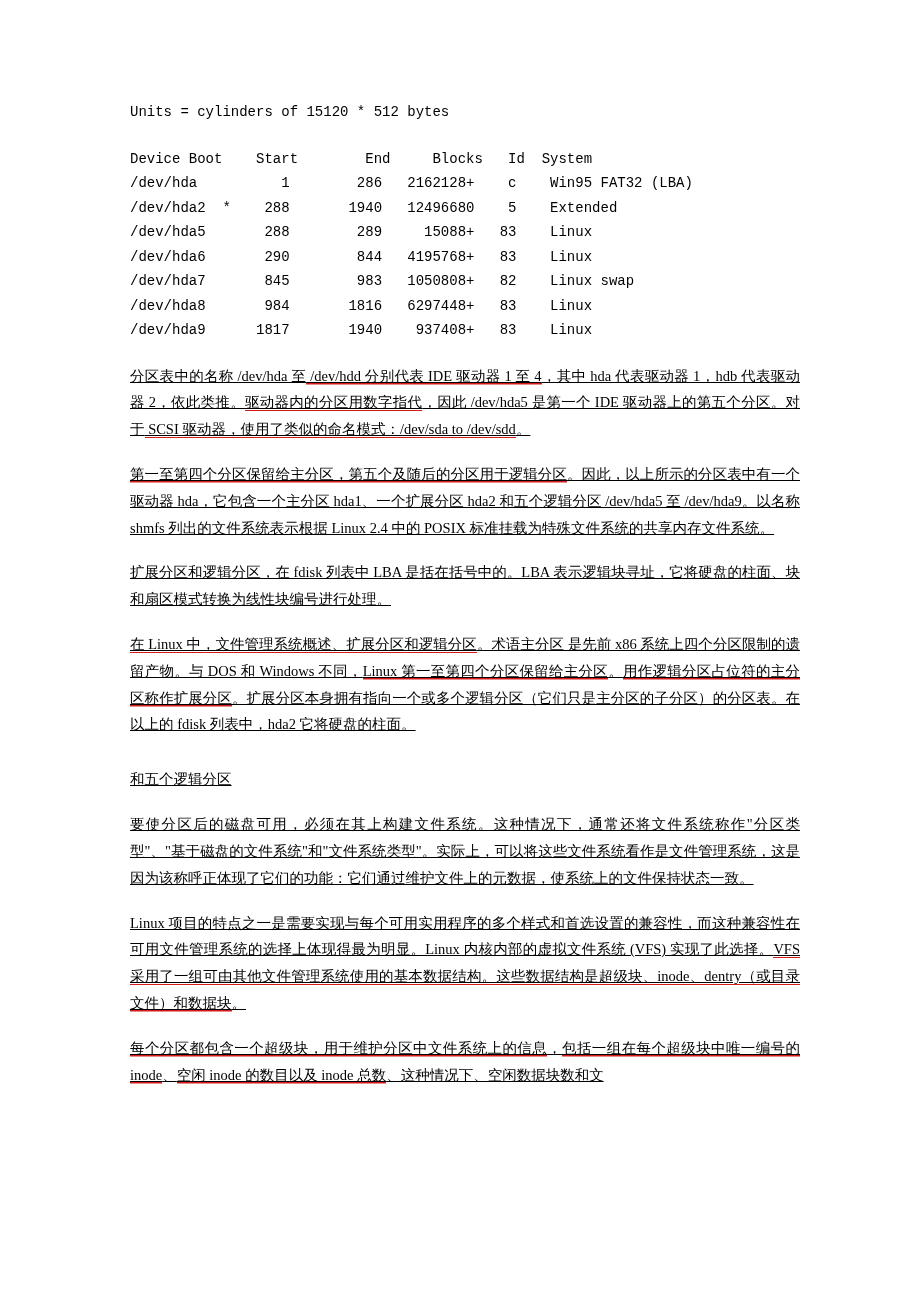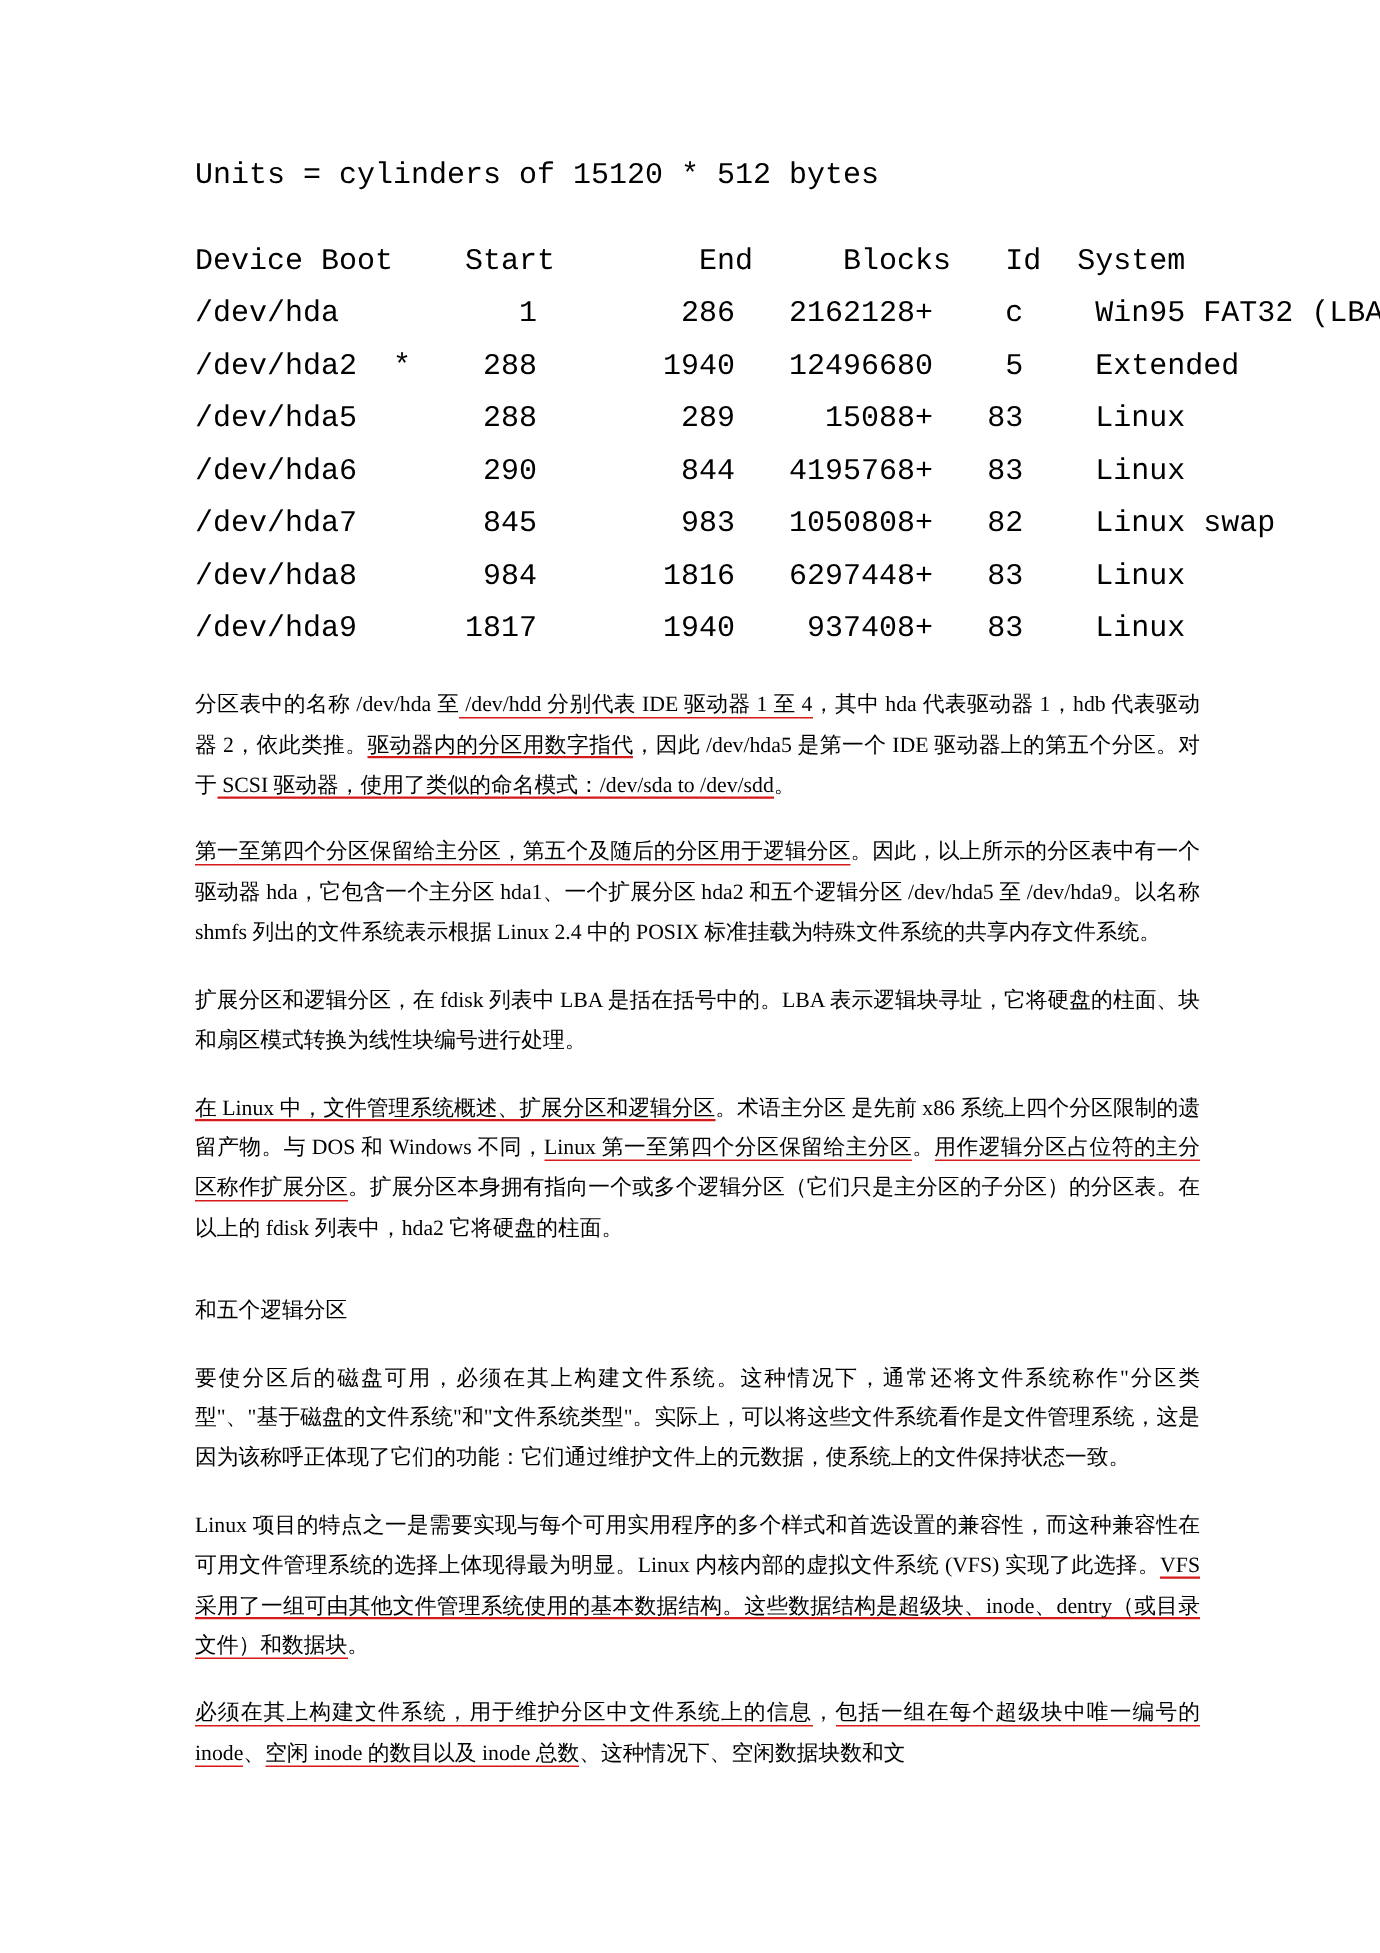--- a/index.html
+++ b/index.html
@@ -9,27 +9,28 @@
   width: 920px;
   box-sizing: border-box;
   font-family: "SimSun", "宋体", serif;
   font-size: 14.5px;
   color: #000;
   line-height: 1.55;
 }
 .mono {
   font-family: "Courier New", monospace;
   white-space: pre;
-  font-size: 20px;
+  font-size: 14px;
   line-height: 1.75;
 }
 .para {
   text-align: justify;
   margin: 0 0 18px 0;
   line-height: 1.85;
+  text-decoration: underline;
 }
 .u {
   background-image: linear-gradient(to right, #d61a1a, #d61a1a);
   background-position: 0 100%;
   background-repeat: no-repeat;
   background-size: 100% 1.5px;
   padding-bottom: 1px;
 }
 </style>
 </head>
@@ -65,14 +66,14 @@
 <div style="height:10px"></div>
 <p class="para">和五个逻辑分区</p>
 
 <p class="para">要使分区后的磁盘可用，必须在其上构建文件系统。这种情况下，通常还将文件系统称作"分区类型"、"基于磁盘的文件系统"和"文件系统类型"。实际上，可以将这些文件系统看作是文件管理系统，这是因为该称呼正体现了它们的功能：它们通过维护文件上的元数据，使系统上的文件保持状态一致。</p>
 
 <p class="para">
   <span>Linux 项目的特点之一是需要实现与每个可用实用程序的多个样式和首选设置的兼容性，而这种兼容性在可用文件管理系统的选择上体现得最为明显。Linux 内核内部的虚拟文件系统 (VFS) 实现了此选择。</span><span class="u">VFS 采用了一组可由其他文件管理系统使用的基本数据结构。这些数据结构是超级块、inode、dentry（或目录文件）和数据块</span><span>。</span>
 </p>
 
 <p class="para">
-  <span class="u">必须在其上构建文件系统，用于维护分区中文件系统上的信息</span><span>，</span><span class="u">包括一组在每个超级块中唯一编号的 inode</span><span>、</span><span class="u">空闲 inode 的数目以及 inode 总数</span><span>、这种情况下、空闲数据块数和文</span>
+  <span class="u">每个分区都包含一个超级块，用于维护分区中文件系统上的信息</span><span>，</span><span class="u">包括一组在每个超级块中唯一编号的 inode</span><span>、</span><span class="u">空闲 inode 的数目以及 inode 总数</span><span>、这种情况下、空闲数据块数和文</span>
 </p>
 
 </body></html>

